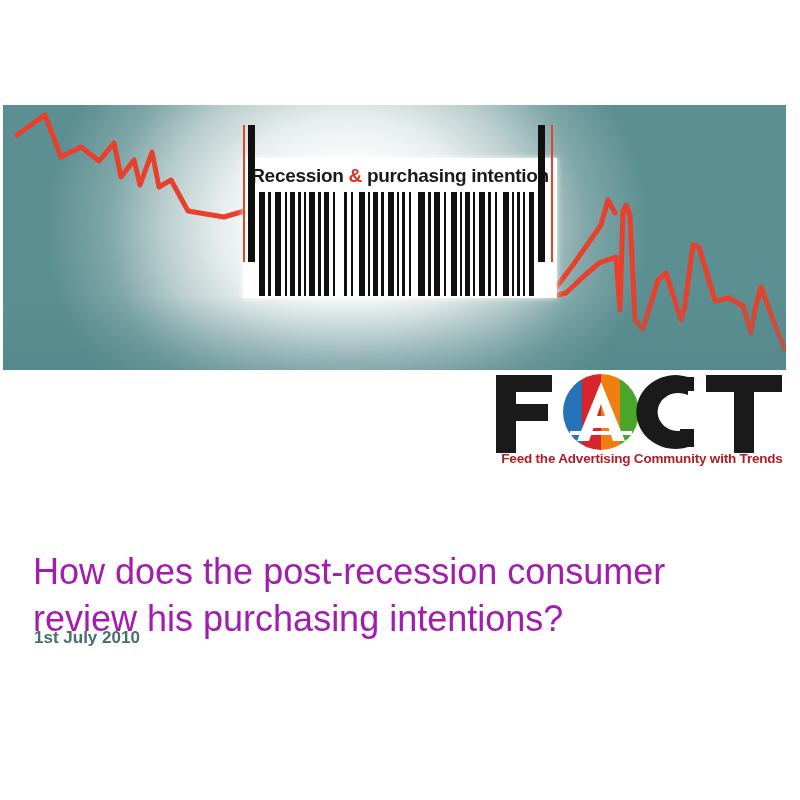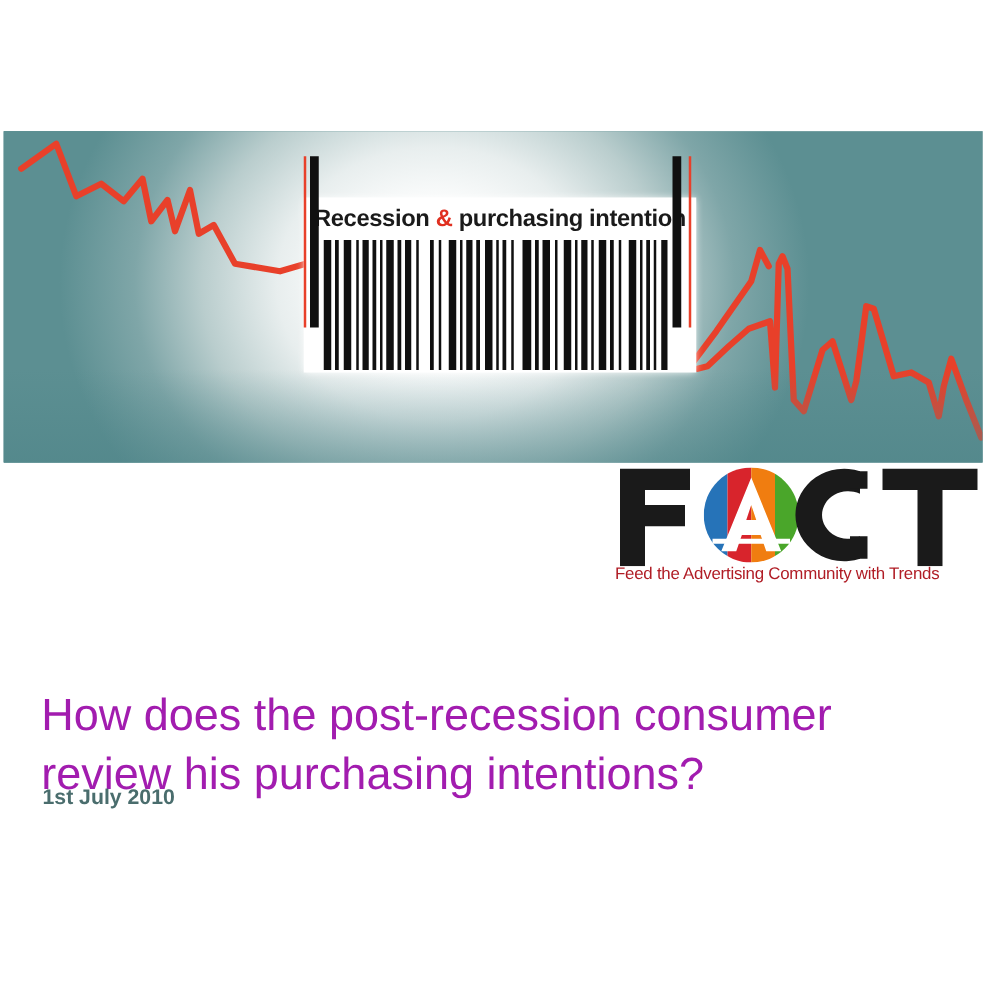--- a/index.html
+++ b/index.html
@@ -104,23 +104,23 @@
     left: 0;
     top: 0;
     width: 300px;
     height: 82px;
   }
   .logo-tagline {
     position: absolute;
     left: 0;
     top: 80px;
     width: 300px;
-    text-align: left;
-    font-family: "Liberation Sans", sans-serif;
-    font-weight: normal;
+    text-align: center;
+    font-family: "Liberation Sans", sans-serif;
+    font-weight: bold;
     font-size: 13.5px;
     letter-spacing: -0.2px;
     color: #b01c25;
     white-space: nowrap;
   }
 
   
   .slide-title {
     position: absolute;
     left: 33px;

